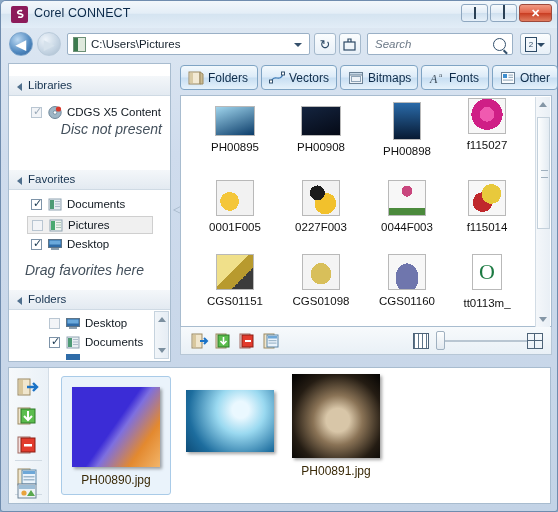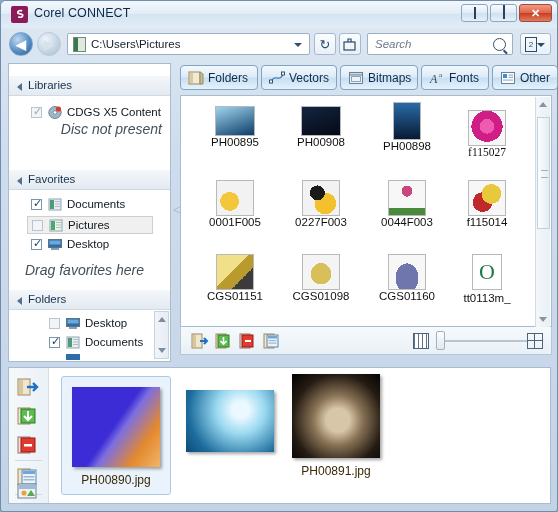--- a/index.html
+++ b/index.html
@@ -163,21 +163,21 @@
   }
   .tab .ti{position:absolute;left:7px;top:4px;width:16px;height:16px;}
   .tab .tl{position:absolute;left:27px;top:5px;font-size:12px;color:#0e2c4a;}
 
   .gridpane{
     position:absolute;left:0;top:32px;width:372px;height:232px;
     background:#fff;border:1px solid #a8bccf;box-sizing:border-box;
   }
   .cell{position:absolute;width:84px;text-align:center;}
   .cell .thumb{margin:0 auto;border:1px solid #b9b9b9;background:#fff;display:block;}
-  .cell .nm{font-size:11.5px;color:#111;}
+  .cell .nm{margin-top:5px;font-size:11.5px;color:#111;}
 
   .vscroll{position:absolute;right:1px;top:1px;width:15px;height:230px;
     background:linear-gradient(to right,#f4f7fa,#e9eff5);border-left:1px solid #d2dce5;box-sizing:border-box;}
   .vscroll .a{position:absolute;left:3px;width:0;height:0;}
   .vscroll .up{top:5px;border-left:4px solid transparent;border-right:4px solid transparent;border-bottom:5px solid #8496a6;}
   .vscroll .dn{bottom:5px;border-left:4px solid transparent;border-right:4px solid transparent;border-top:5px solid #8496a6;}
   .vscroll .thumbbar{position:absolute;left:1px;top:20px;width:13px;height:112px;
     background:linear-gradient(to right,#fdfefe,#e3ebf2);border:1px solid #c3d0db;box-sizing:border-box;}
   .vscroll .thumbbar:after{content:"";position:absolute;left:3px;top:50%;margin-top:-3px;width:7px;height:6px;
     border-top:1px solid #9fb0be;border-bottom:1px solid #9fb0be;}
@@ -443,21 +443,21 @@
         <div class="nm">PH00895</div>
       </div>
       <div class="cell" style="left:98px;top:10px;">
         <span class="thumb" style="width:38px;height:28px;background:linear-gradient(160deg,#14243f,#050a16);"></span>
         <div class="nm">PH00908</div>
       </div>
       <div class="cell" style="left:184px;top:6px;">
         <span class="thumb" style="width:26px;height:36px;background:linear-gradient(180deg,#2a6aa8,#071a33);"></span>
         <div class="nm">PH00898</div>
       </div>
-      <div class="cell" style="left:264px;top:14px;font-family:Liberation Serif, serif;">
+      <div class="cell" style="left:264px;top:2px;">
         <span class="thumb" style="width:36px;height:34px;background:radial-gradient(circle at 50% 45%,#f05ab0 0 28%,#cf1f86 28% 60%,#f7f7f7 60%);"></span>
         <div class="nm">f115027</div>
       </div>
 
       <div class="cell" style="left:12px;top:84px;">
         <span class="thumb" style="width:36px;height:34px;background:radial-gradient(circle at 35% 60%,#f4c63a 0 30%,#f2f2f2 30%),radial-gradient(circle at 68% 42%,#d8322f 0 32%,#f2f2f2 32%);"></span>
         <div class="nm">0001F005</div>
       </div>
       <div class="cell" style="left:98px;top:84px;">
         <span class="thumb" style="width:36px;height:34px;background:radial-gradient(circle at 40% 35%,#1b1b1b 0 24%,transparent 24%),radial-gradient(circle at 62% 66%,#f2c12c 0 34%,#f2f2f2 34%);"></span>

